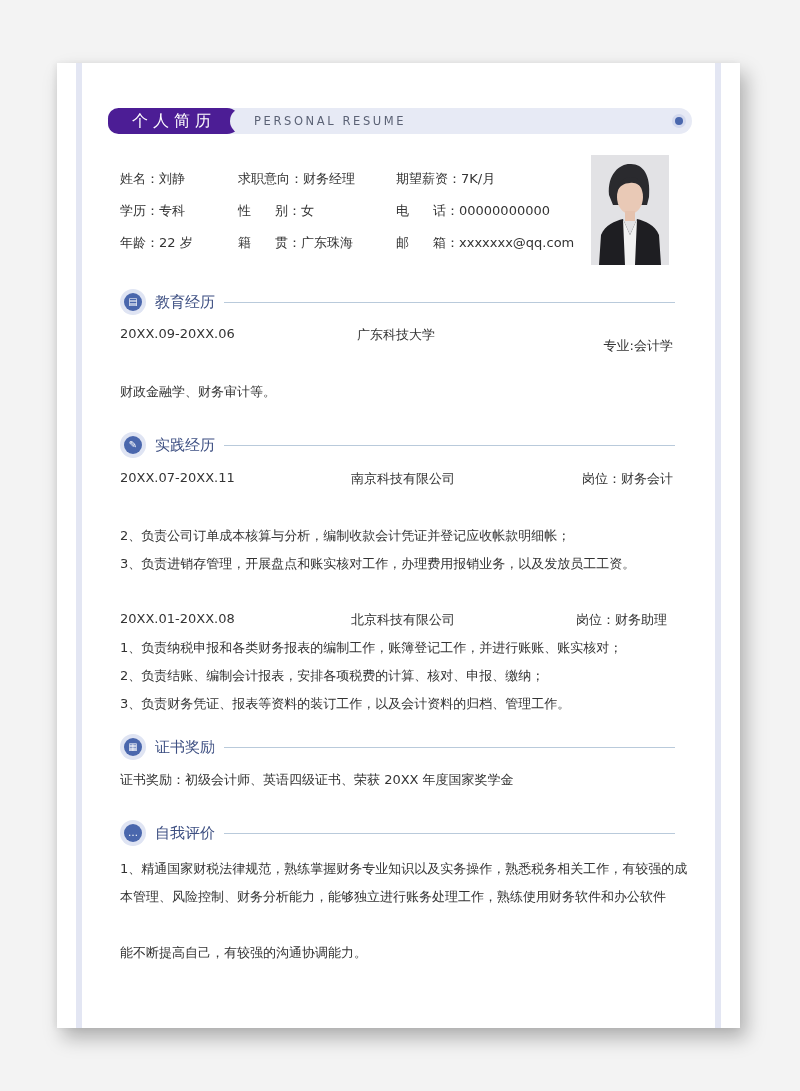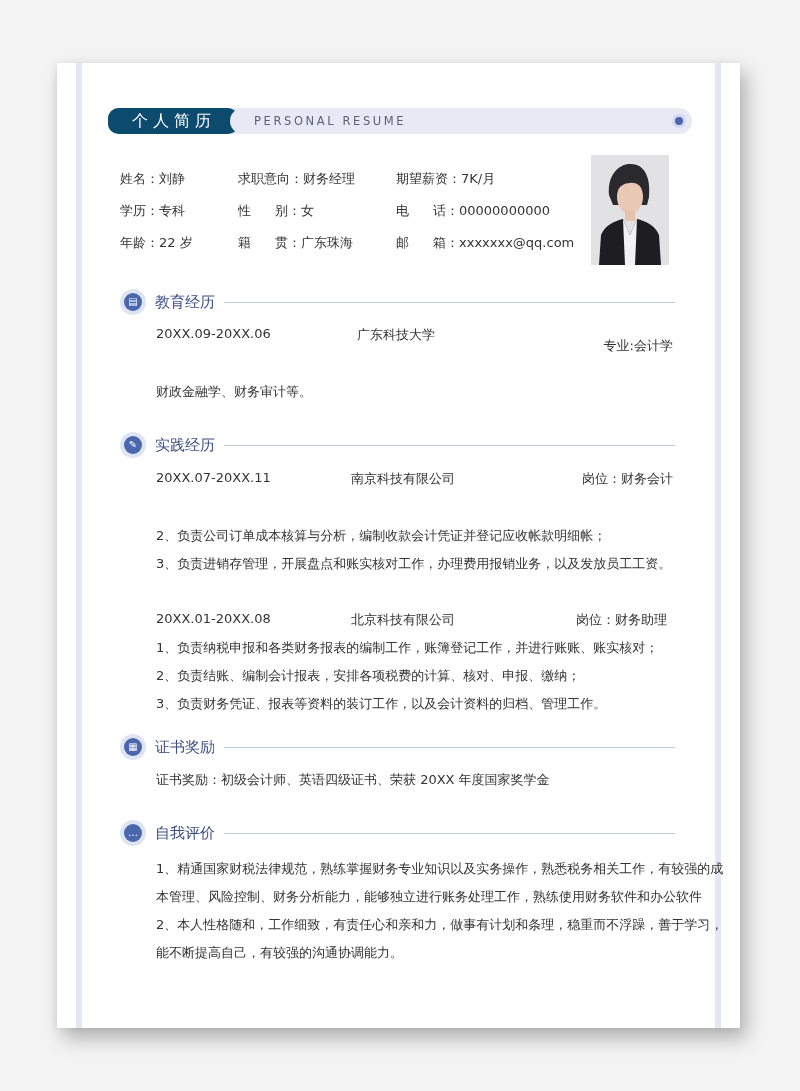--- a/index.html
+++ b/index.html
@@ -17,21 +17,21 @@
   .stripe.left { left: 19px; }
   .stripe.right { right: 19px; }
 
   .header { position: absolute; left: 51px; top: 45px; width: 584px; height: 26px; }
   .header-bg {
     position: absolute; left: 0; top: 0; width: 584px; height: 26px;
     background: #e7eaf5; border-radius: 13px;
   }
   .header-title {
     position: absolute; left: 0; top: 0; width: 132px; height: 26px;
-    background: #0c4a6e; border-radius: 13px 16px 16px 13px; color: #fff;
+    background: #4c1d95; border-radius: 13px 16px 16px 13px; color: #fff;
     font-size: 16px; letter-spacing: 5px; line-height: 26px; text-align: center;
   }
   .header-title::after {
     content: ""; position: absolute; right: -10px; top: 0; width: 20px; height: 26px;
     background: #e7eaf5; border-radius: 13px 0 0 13px;
   }
   .header-sub {
     position: absolute; left: 146px; top: 0; line-height: 26px;
     font-size: 11.5px; letter-spacing: 2.6px; color: #5b6275;
   }
@@ -59,21 +59,21 @@
     background: #dfe4f3;
   }
   .sec-icon .inner {
     position: absolute; left: 4px; top: 4px; width: 18px; height: 18px; border-radius: 50%;
     background: #4a67ad; color: #fff; font-size: 10px; line-height: 18px; text-align: center;
   }
   .sec-title { position: absolute; left: 35px; top: 0; line-height: 26px; font-size: 15px; color: #3d4f82; }
   .sec-line { position: absolute; left: 104px; right: 0; top: 13px; height: 1px; background: #b9cadb; }
 
   .t { position: absolute; font-size: 13px; color: #333; white-space: nowrap; }
-  .t.line { left: 63px; margin-left: 36px; }
+  .t.line { left: 63px; }
 </style>
 </head>
 <body>
 
 <div class="sheet">
   <div class="stripe left"></div>
   <div class="stripe right"></div>
 
   <div class="header">
     <div class="header-bg"></div>
@@ -155,15 +155,14 @@
 
   <div class="section-head" style="top:757px;">
     <div class="sec-icon">
         <div class="inner">…</div>
       </div>
     <div class="sec-title">自我评价</div>
     <div class="sec-line"></div>
   </div>
   <div class="t line" style="top:797px;">1、精通国家财税法律规范，熟练掌握财务专业知识以及实务操作，熟悉税务相关工作，有较强的成</div>
   <div class="t line" style="top:825px;">本管理、风险控制、财务分析能力，能够独立进行账务处理工作，熟练使用财务软件和办公软件</div>
-  <div class="t line" style="top:853px;">2、本人性格随和，工作细致，有责任心和亲和力，做事有计划和条理，稳重而不浮躁，善于学习，</div>
   <div class="t line" style="top:881px;">能不断提高自己，有较强的沟通协调能力。</div>
 </div>
 
 </body></html>

